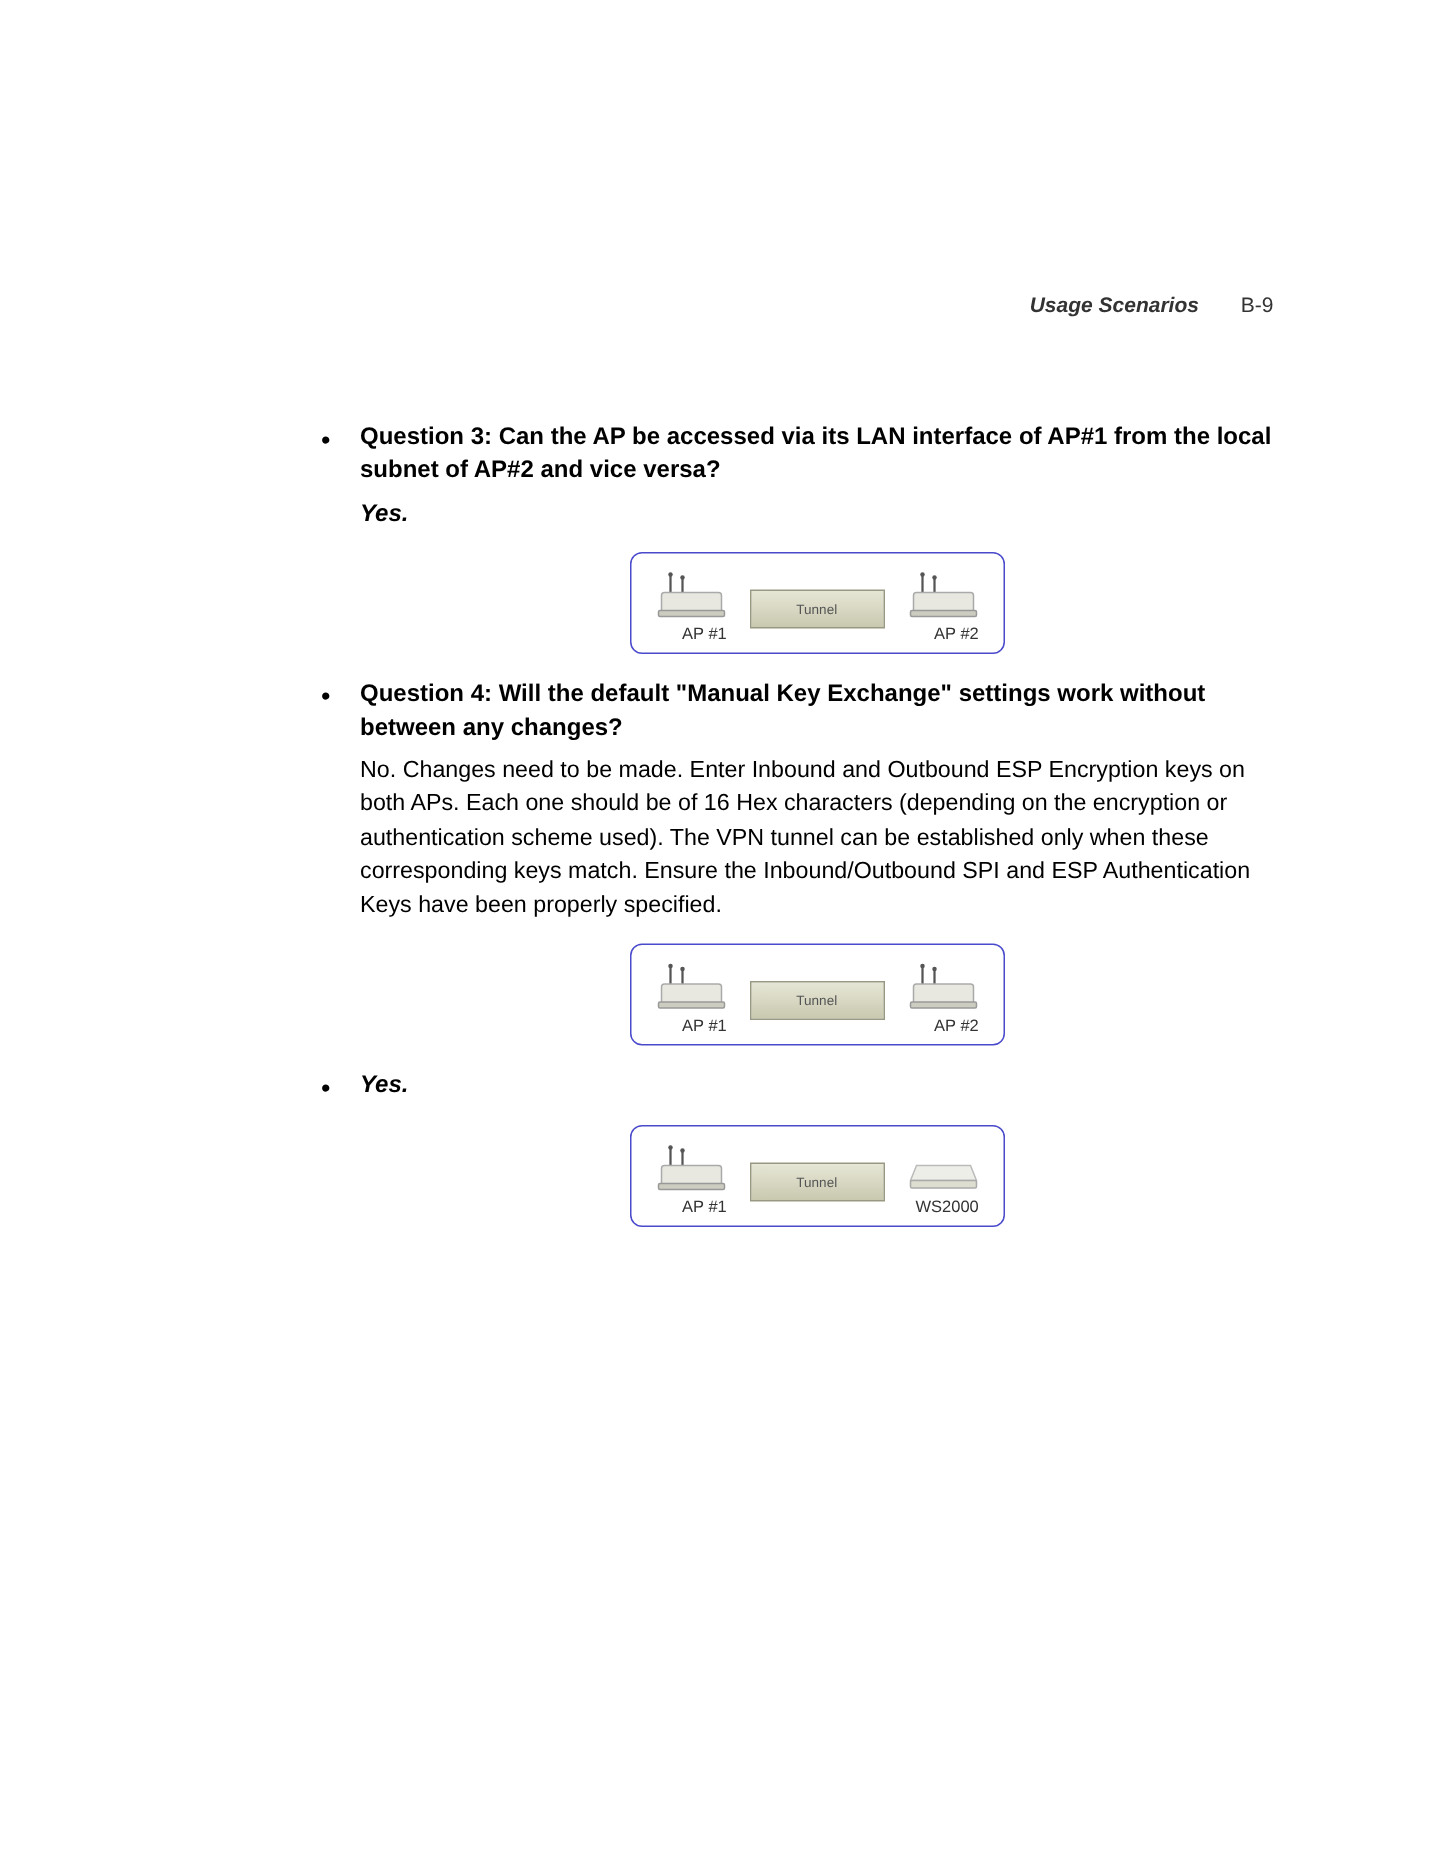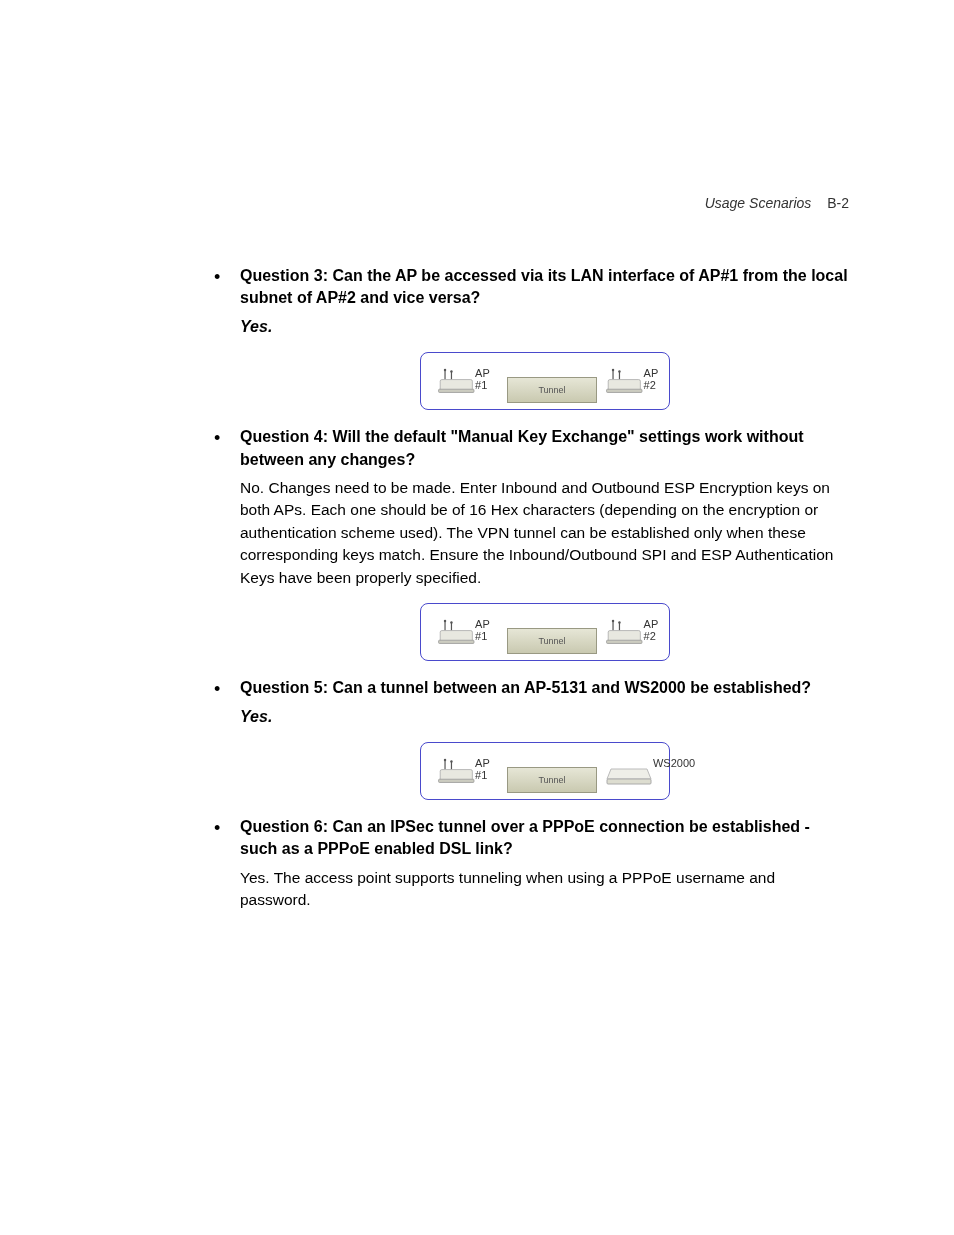--- a/index.html
+++ b/index.html
@@ -6,29 +6,30 @@
     body {
       width: 954px;
       height: 1235px;
       background: #fff;
       font-family: Arial, Helvetica, sans-serif;
       color: #000;
       position: relative;
     }
     .page {
       padding: 195px 105px 60px 210px;
+      margin-top: 16px;
     }
     .header {
       position: absolute;
       top: 195px;
       right: 105px;
       font-size: 14px;
       color: #333;
     }
-    .header-title { font-style: italic; margin-right: 12px; }
+    .header-title { font-style: italic; margin-right: 24px; font-weight: bold; }
     .header-num { }
     .content {
       margin-top: 70px;
     }
     ul.qa { list-style: none; }
     ul.qa > li {
       position: relative;
       padding-left: 30px;
       margin-bottom: 12px;
     }
@@ -65,21 +66,22 @@
       border: 1.5px solid #4a4acc;
       border-radius: 8px;
       padding: 12px 16px 6px 16px;
       display: flex;
       align-items: flex-start;
       justify-content: space-between;
       gap: 8px;
     }
     .device {
       display: flex;
-      align-items: flex-start;
+      flex-direction: column;
+      align-items: flex-end;
       font-size: 11px;
       color: #333;
     }
     .ap-svg { width: 48px; height: 34px; }
     .ws-svg { width: 48px; height: 34px; }
     .dev-label { margin-top: 2px; font-size: 11px; }
     .tunnel-wrap {
       flex: 1;
       display: flex;
       align-items: center;
@@ -96,21 +98,21 @@
       justify-content: center;
       font-size: 9px;
       color: #555;
     }
   </style>
 </head>
 <body>
 
 <div class="header">
   <span class="header-title">Usage Scenarios</span>
-  <span class="header-num">B-2</span>
+  <span class="header-num">B-9</span>
 </div>
 
 <div class="page">
   <div class="content">
     <ul class="qa">
 
       <li>
         <div class="q">Question 3: Can the AP be accessed via its LAN interface of AP#1 from the local subnet of AP#2 and vice versa?</div>
         <div class="a-short">Yes.</div>
         <div class="diagram">
@@ -168,21 +170,20 @@
               <circle cx="18" cy="4" r="1.5" fill="#555"></circle>
               <rect x="4" y="14" width="40" height="14" rx="2" fill="#e8e8e0" stroke="#aaa"></rect>
               <rect x="2" y="26" width="44" height="4" rx="1" fill="#ccccc0" stroke="#999"></rect>
             </svg>
             <span class="dev-label">AP #2</span>
           </div>
         </div>
       </li>
 
       <li>
-        <div class="q">Question 5: Can a tunnel between an AP-5131 and WS2000 be established?</div>
         <div class="a-short">Yes.</div>
         <div class="diagram">
           <div class="device">
             <svg class="ap-svg" viewBox="0 0 48 34">
               <line x1="10" y1="2" x2="10" y2="14" stroke="#555" stroke-width="1.5"></line>
               <circle cx="10" cy="2" r="1.5" fill="#555"></circle>
               <line x1="18" y1="4" x2="18" y2="14" stroke="#555" stroke-width="1.5"></line>
               <circle cx="18" cy="4" r="1.5" fill="#555"></circle>
               <rect x="4" y="14" width="40" height="14" rx="2" fill="#e8e8e0" stroke="#aaa"></rect>
               <rect x="2" y="26" width="44" height="4" rx="1" fill="#ccccc0" stroke="#999"></rect>
@@ -195,21 +196,17 @@
           <div class="device">
             <svg class="ws-svg" viewBox="0 0 48 34">
               <path d="M 6 14 L 42 14 L 46 24 L 2 24 Z" fill="#eeeee8" stroke="#bbb"></path>
               <rect x="2" y="24" width="44" height="5" rx="1" fill="#ddddd0" stroke="#aaa"></rect>
             </svg>
             <span class="dev-label">WS2000</span>
           </div>
         </div>
       </li>
 
-      <li>
-        <div class="q">Question 6: Can an IPSec tunnel over a PPPoE connection be established - such as a PPPoE enabled DSL link?</div>
-        <div class="a-body"><span class="lead">Yes</span><span>. The access point supports tunneling when using a PPPoE username and password.</span></div>
-      </li>
 
 
     </ul>
   </div>
 </div>
 
 </body></html>

